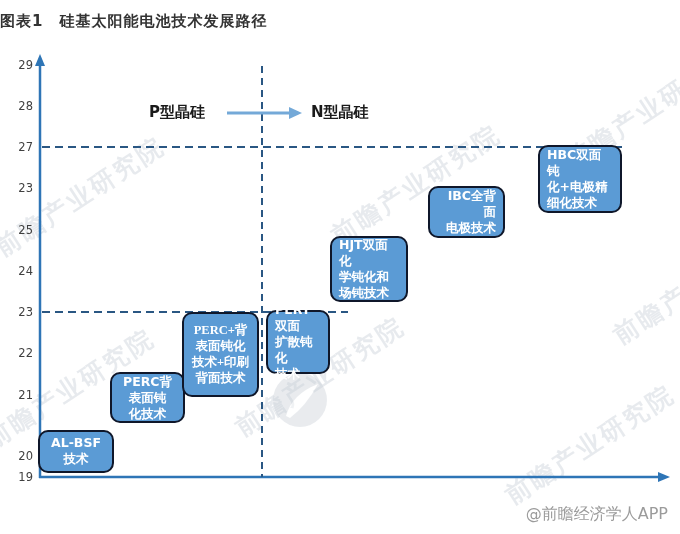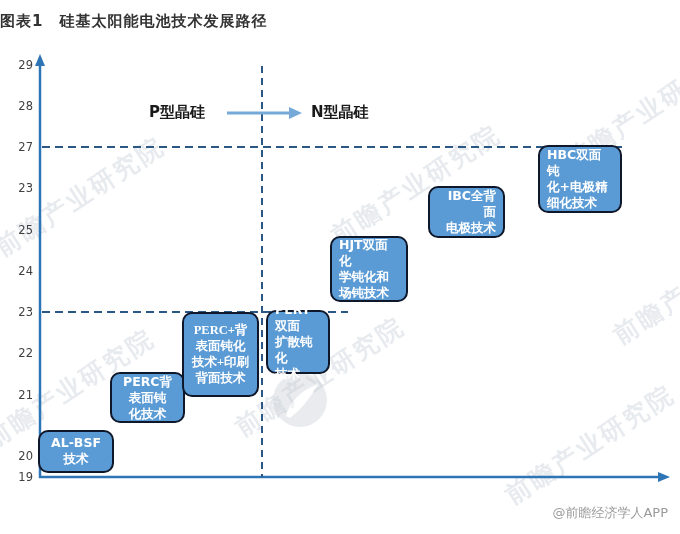--- a/index.html
+++ b/index.html
@@ -10,21 +10,21 @@
   .tick-label{position:absolute;left:0;width:33px;text-align:right;font-size:11.5px;color:#404040;line-height:14px;}
   .tech-box{position:absolute;background:#5B9BD5;border:2px solid #0f172a;border-radius:10px;color:#fff;
     font-weight:bold;font-size:12.5px;line-height:16px;display:flex;flex-direction:column;justify-content:center;
     padding:2px 7px;box-sizing:border-box;white-space:pre-line;}
   .tech-box.center{text-align:center;}
   .tech-box.left{text-align:left;}
   .wafer-label{position:absolute;font-size:15px;font-weight:bold;color:#1a1a1a;}
   .wm-text{position:absolute;font-size:25px;letter-spacing:3px;color:#b9c2cc;opacity:.33;transform:rotate(-33deg);white-space:nowrap;font-weight:bold;}
   .wm-circle{position:absolute;opacity:.4;}
   .footer-source{position:absolute;left:16px;top:503px;font-size:12.5px;font-style:italic;font-weight:bold;color:#8a8a8a;}
-  .footer-credit{position:absolute;right:12px;top:504px;font-size:13px;color:#9b9b9b;}
+  .footer-credit{position:absolute;right:12px;top:504px;font-size:16px;color:#9b9b9b;}
 </style>
 </head>
 <body>
 
 <div id="stage">
 
   <div id="watermarks">
       <div class="wm-text" style="left: -18px; top: 180px;">前瞻产业研究院</div>
       <div class="wm-text" style="left: 318px; top: 168px;">前瞻产业研究院</div>
       <div class="wm-text" style="left: 552px; top: 92px;">前瞻产业研究院</div>

